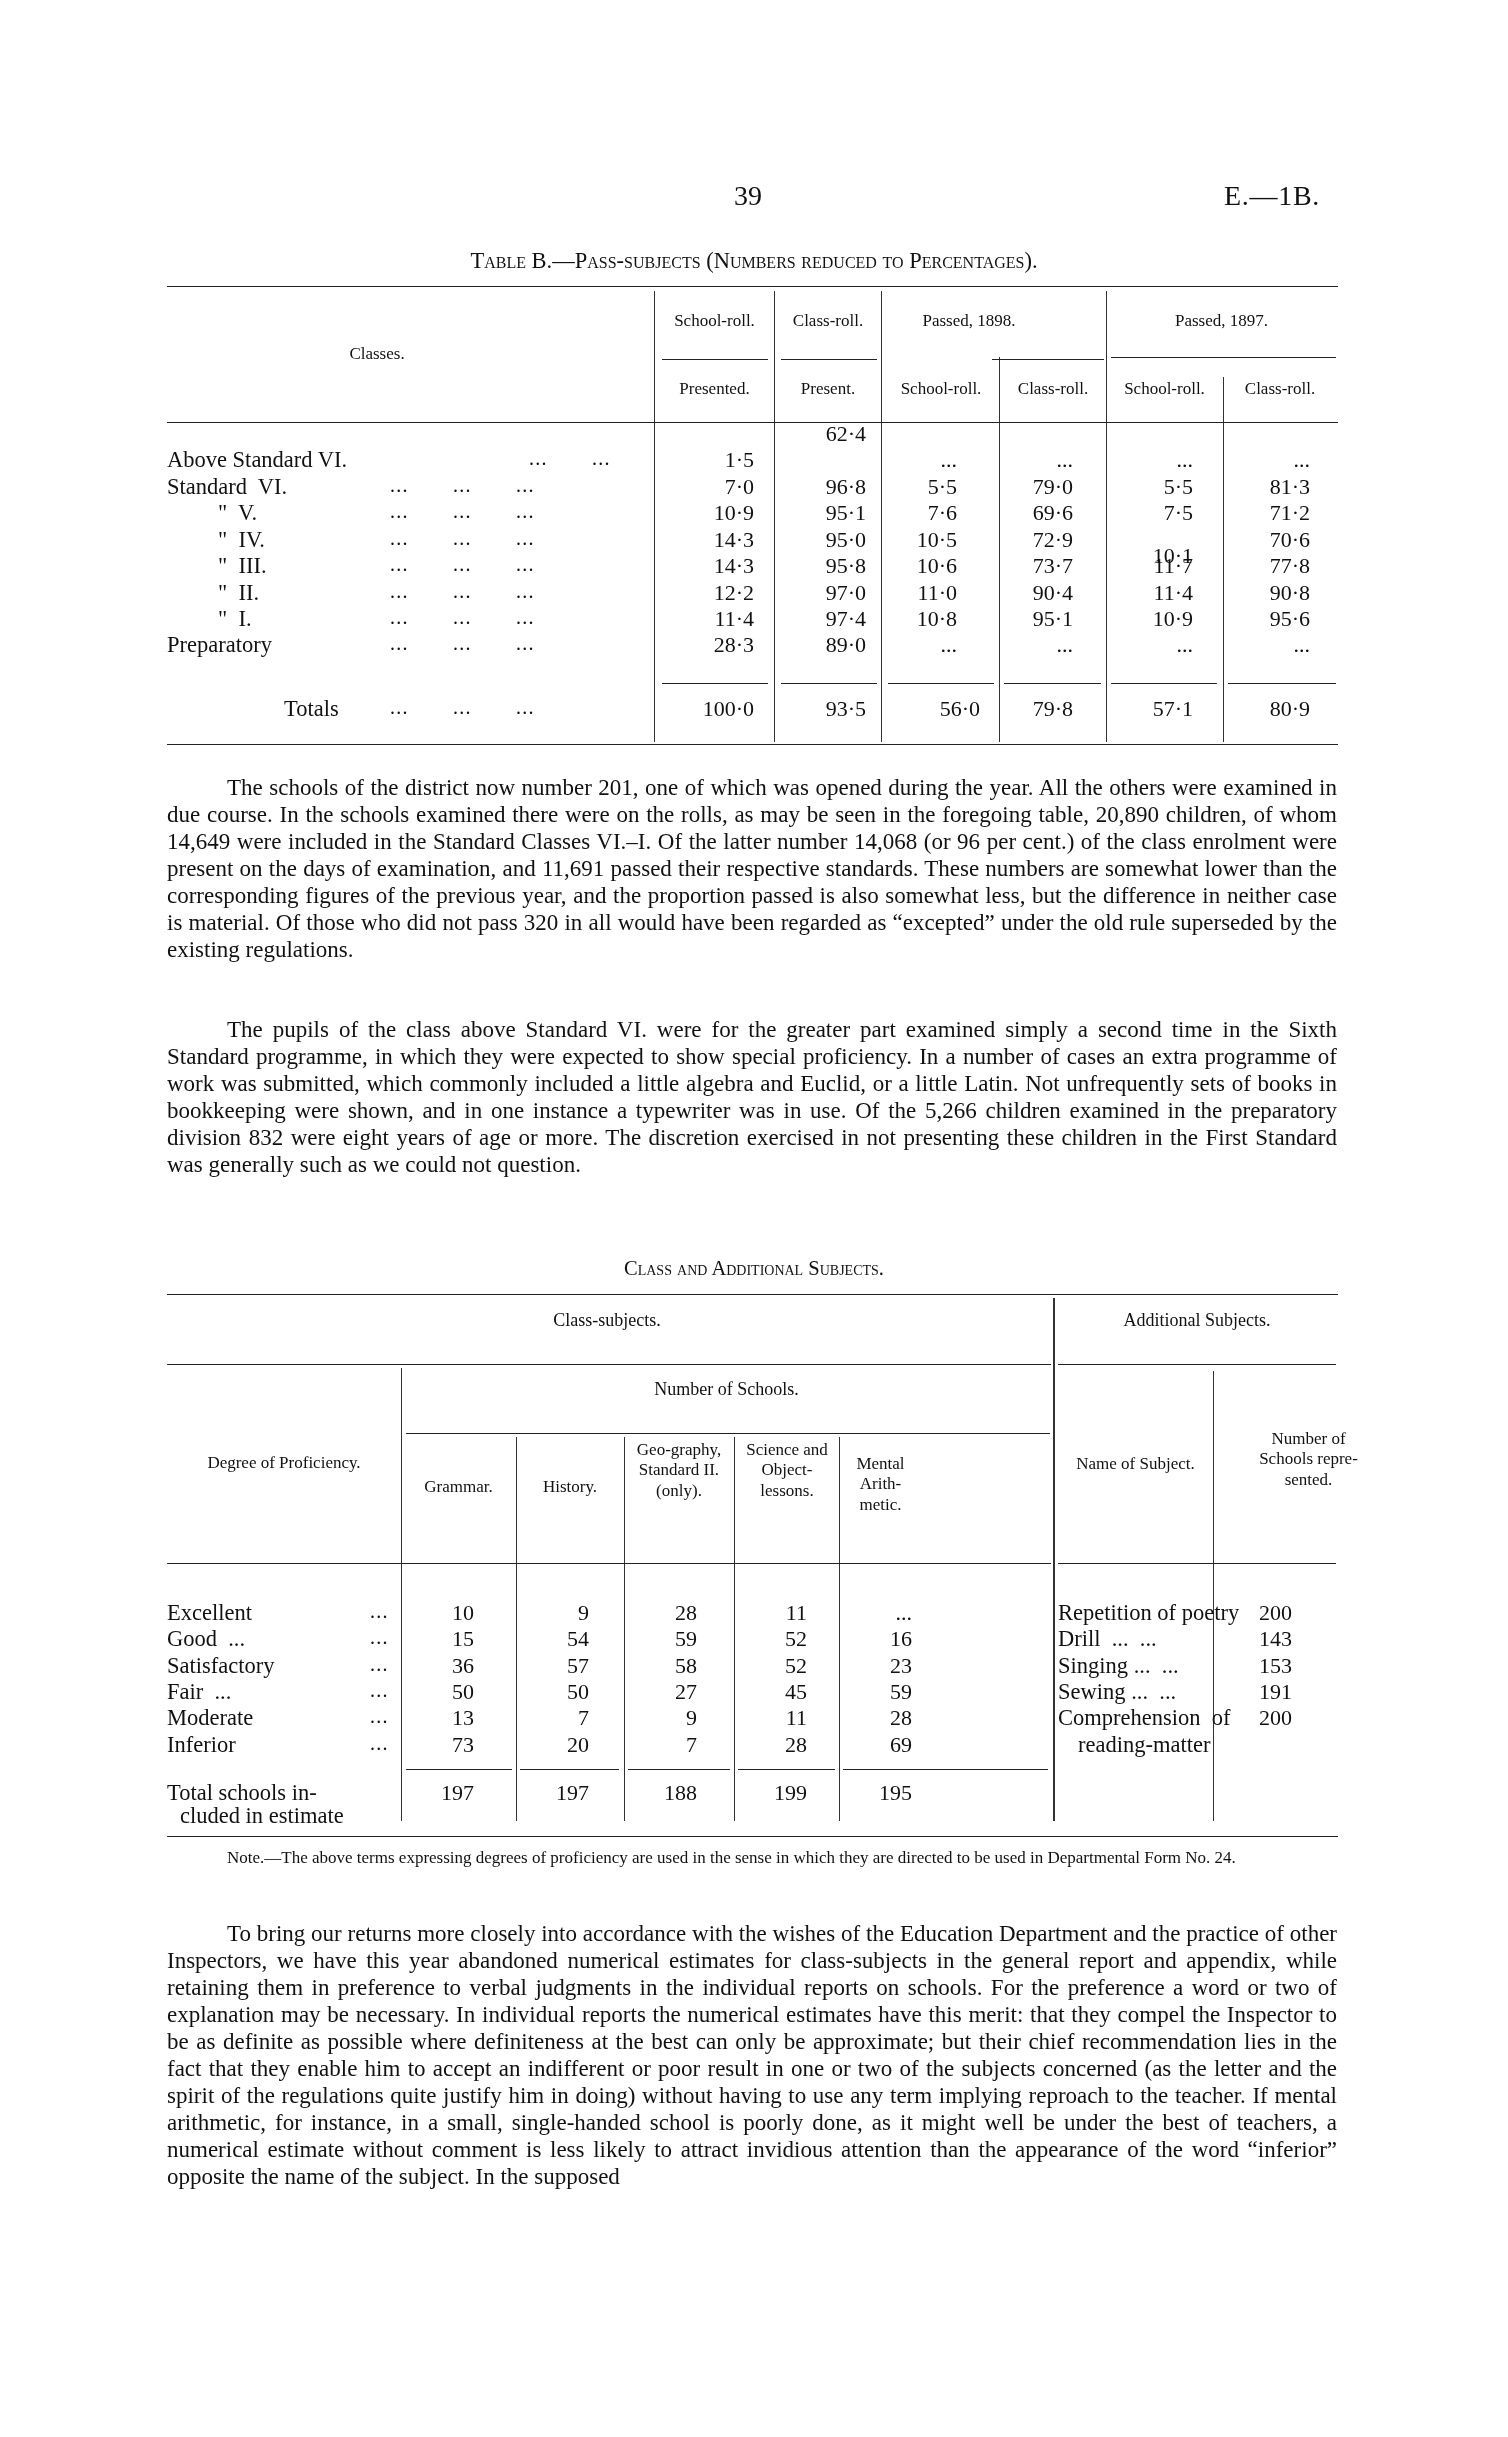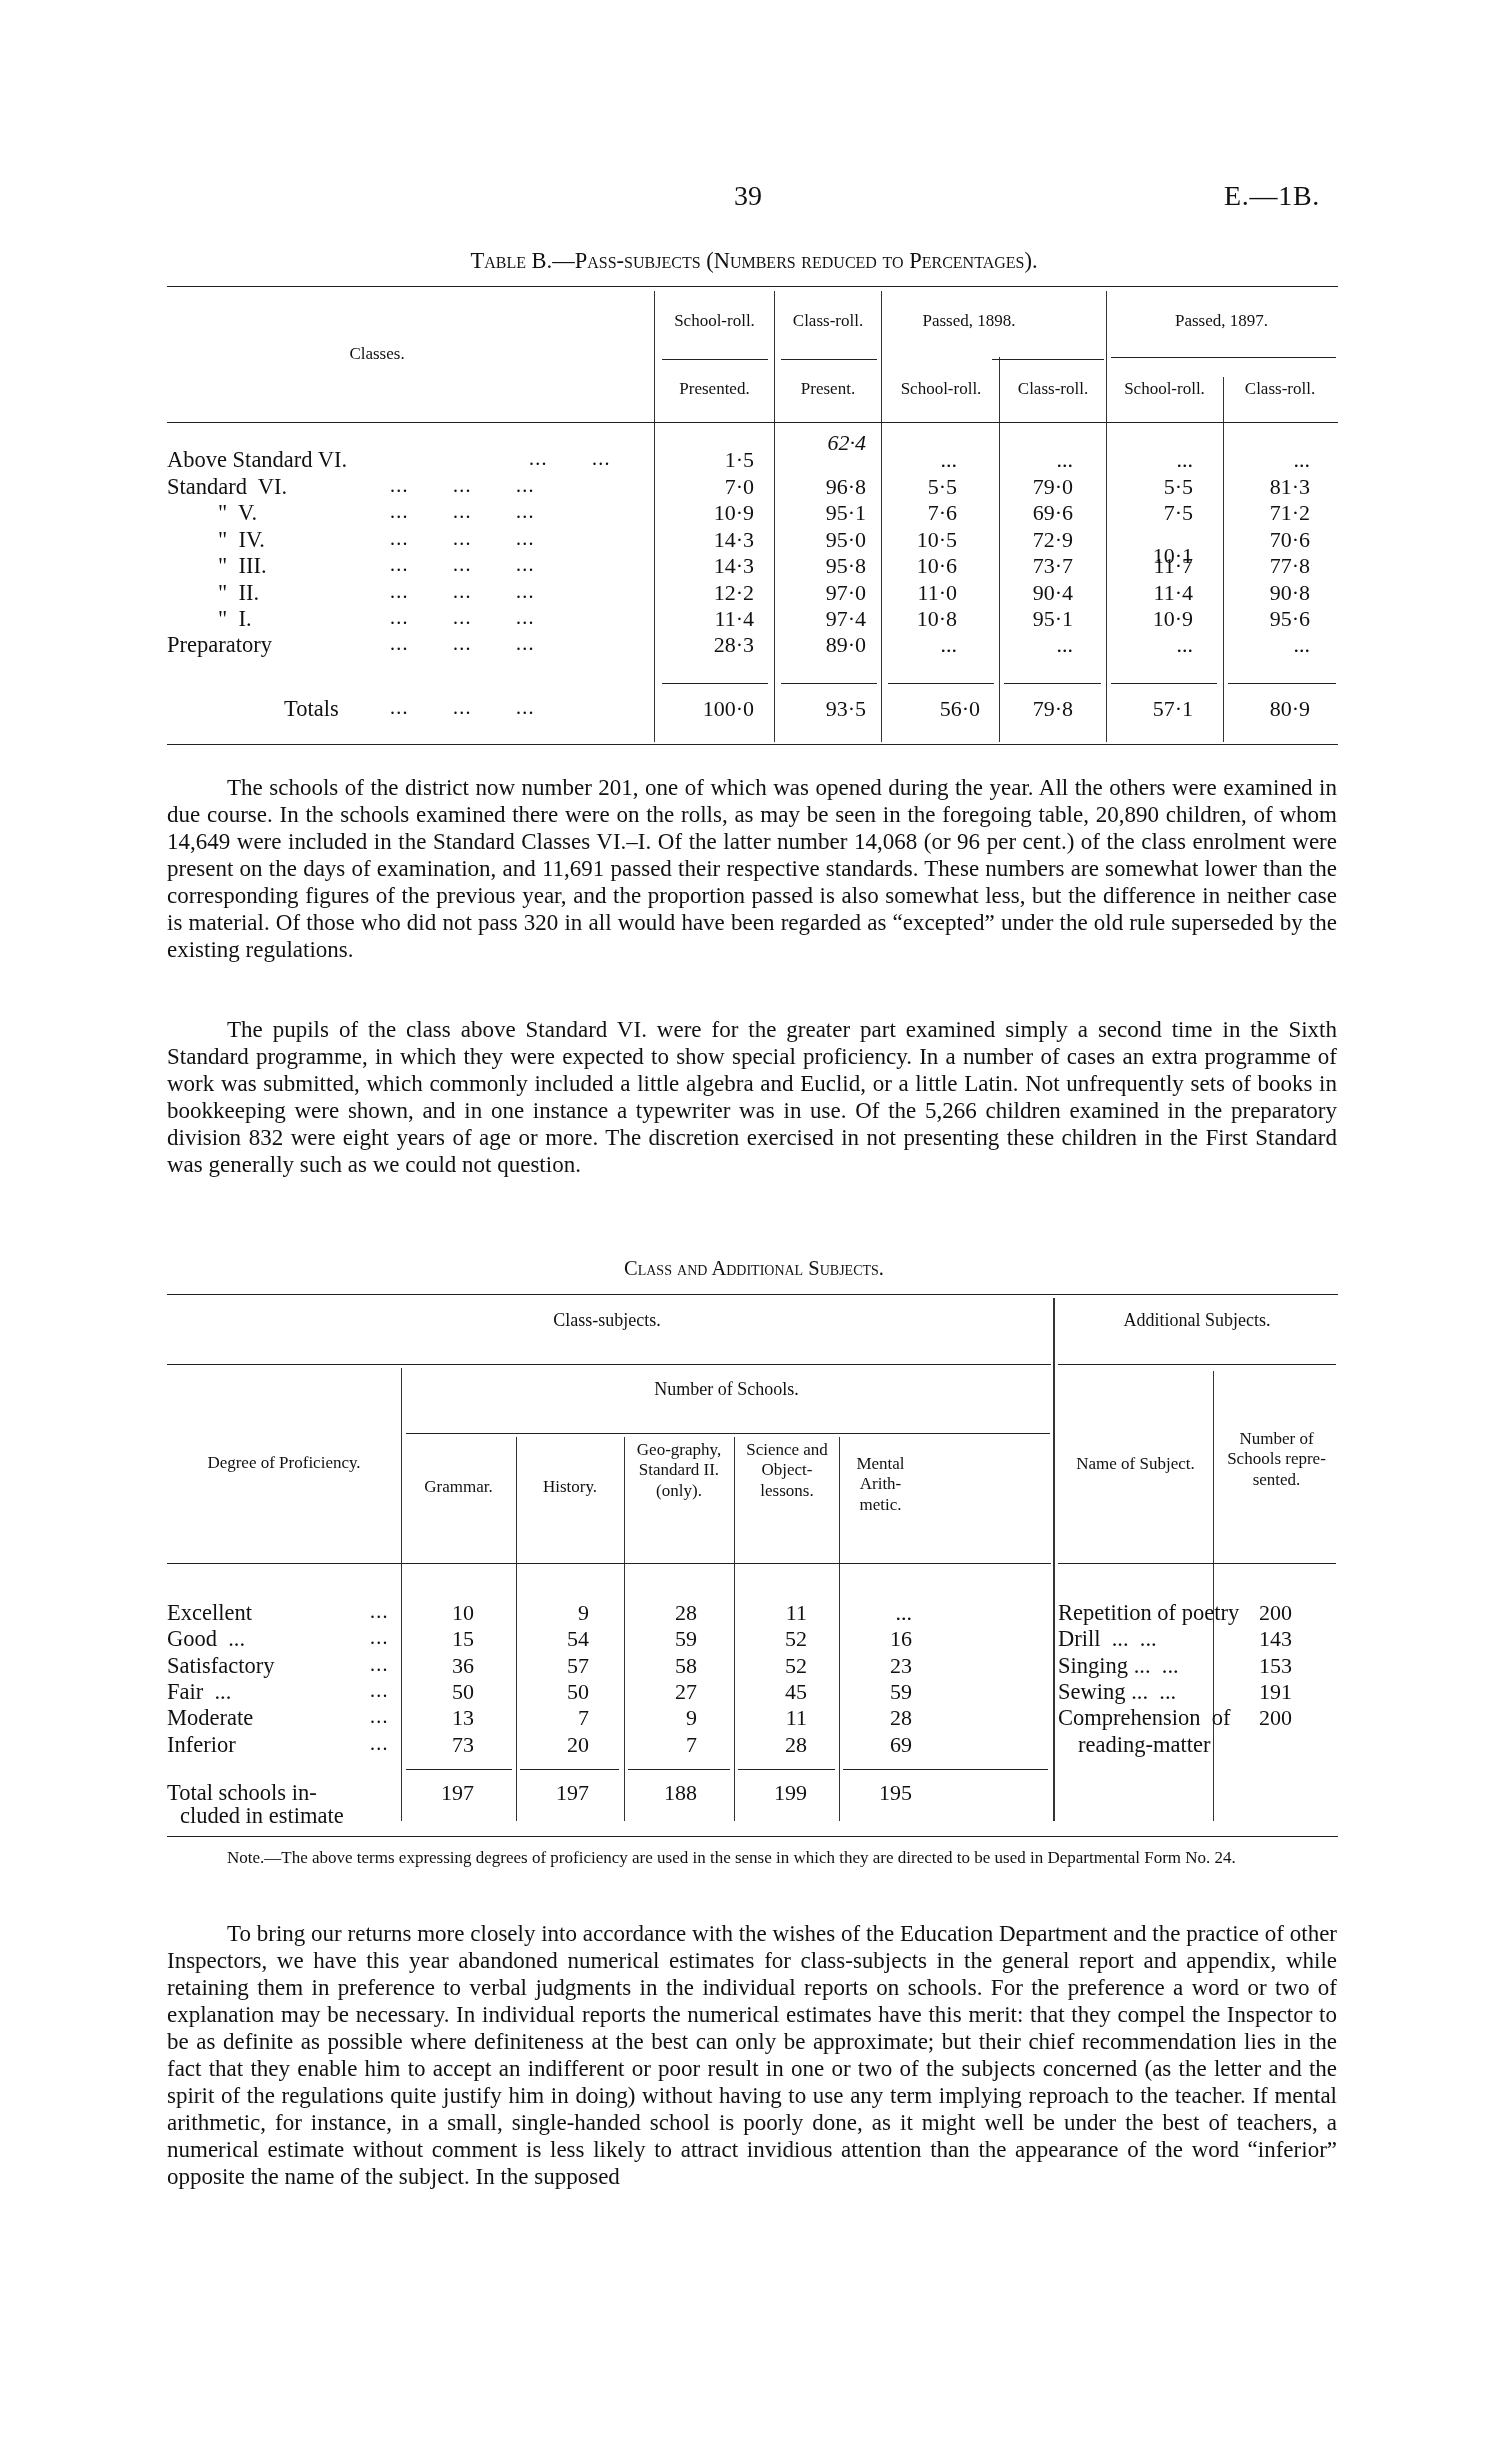--- a/index.html
+++ b/index.html
@@ -51,21 +51,21 @@
   <div class="cell" style="left:1107px; width:115px; top:379px;">School-roll.</div>
   <div class="cell" style="left:1224px; width:112px; top:379px;">Class-roll.</div>
 
   <div class="rule" style="left:167px; width:1171px; top:422px; border-top-width:1px;"></div>
 
   <div>
     <div>
       <div class="lbl" style="left:167px; top:447px;text-align:center;">Above Standard VI.</div>
       <div class="dots" style="left:529px; top:447px;">...&nbsp;&nbsp;&nbsp;&nbsp;&nbsp;&nbsp;&nbsp;...</div>
       <div class="num" style="left:655px; width:99px; top:447px;">1·5</div>
-      <div class="num" style="left:775px; width:91px; top:430px;font-style:italic;">62·4</div>
+      <div class="num" style="left:775px; width:91px; top:421px;">62·4</div>
       <div class="num" style="left:883px; width:74px; top:447px;">...</div>
       <div class="num" style="left:1000px; width:73px; top:447px;">...</div>
       <div class="num" style="left:1107px; width:86px; top:447px;">...</div>
       <div class="num" style="left:1224px; width:86px; top:447px;">...</div>
     </div>
     <div>
       <div class="lbl" style="left:167px; top:474px;">Standard  VI.</div>
       <div class="dots" style="left:390px; top:474px;">...&nbsp;&nbsp;&nbsp;&nbsp;&nbsp;&nbsp;&nbsp;...&nbsp;&nbsp;&nbsp;&nbsp;&nbsp;&nbsp;&nbsp;...</div>
       <div class="num" style="left:655px; width:99px; top:474px;">7·0</div>
       <div class="num" style="left:775px; width:91px; top:474px;">96·8</div>
@@ -177,21 +177,21 @@
   <div class="vline" style="left:734px; top:1437px; height:384px;"></div>
   <div class="vline" style="left:839px; top:1437px; height:384px;"></div>
 
   <div class="cell" style="left:167px; width:234px; top:1453px;">Degree of Proficiency.</div>
   <div class="cell" style="left:401px; width:115px; top:1477px;">Grammar.</div>
   <div class="cell" style="left:516px; width:108px; top:1477px;">History.</div>
   <div class="cell" style="left:626px; width:106px; top:1440px; word-break:break-word;">Geo-graphy, Standard II. (only).</div>
   <div class="cell" style="left:736px; width:102px; top:1440px; word-break:break-word;">Science and Object-lessons.</div>
   <div class="cell" style="left:841px; width:79px; top:1454px; word-break:break-word;">Mental Arith-metic.</div>
   <div class="cell" style="left:1058px; width:155px; top:1454px;">Name of Subject.</div>
-  <div class="cell" style="left:1215px; width:123px; top:1429px; word-break:break-word;">Number of Schools repre-sented.</div>
+  <div class="cell" style="left:1215px; width:123px; top:1429px; word-break:break-word;padding-left:32px;">Number of Schools repre-sented.</div>
 
   <div class="rule" style="left:167px; width:884px; top:1563px; border-top-width:1px;"></div>
   <div class="rule" style="left:1058px; width:278px; top:1563px; border-top-width:1px;"></div>
 
   <div>
     <div>
       <div class="lbl" style="left:167px; top:1600px;">Excellent</div>
       <div class="dots" style="left:370px; top:1600px;">...</div>
       <div class="num" style="left:401px; width:73px; top:1600px;">10</div>
       <div class="num" style="left:516px; width:73px; top:1600px;">9</div>

